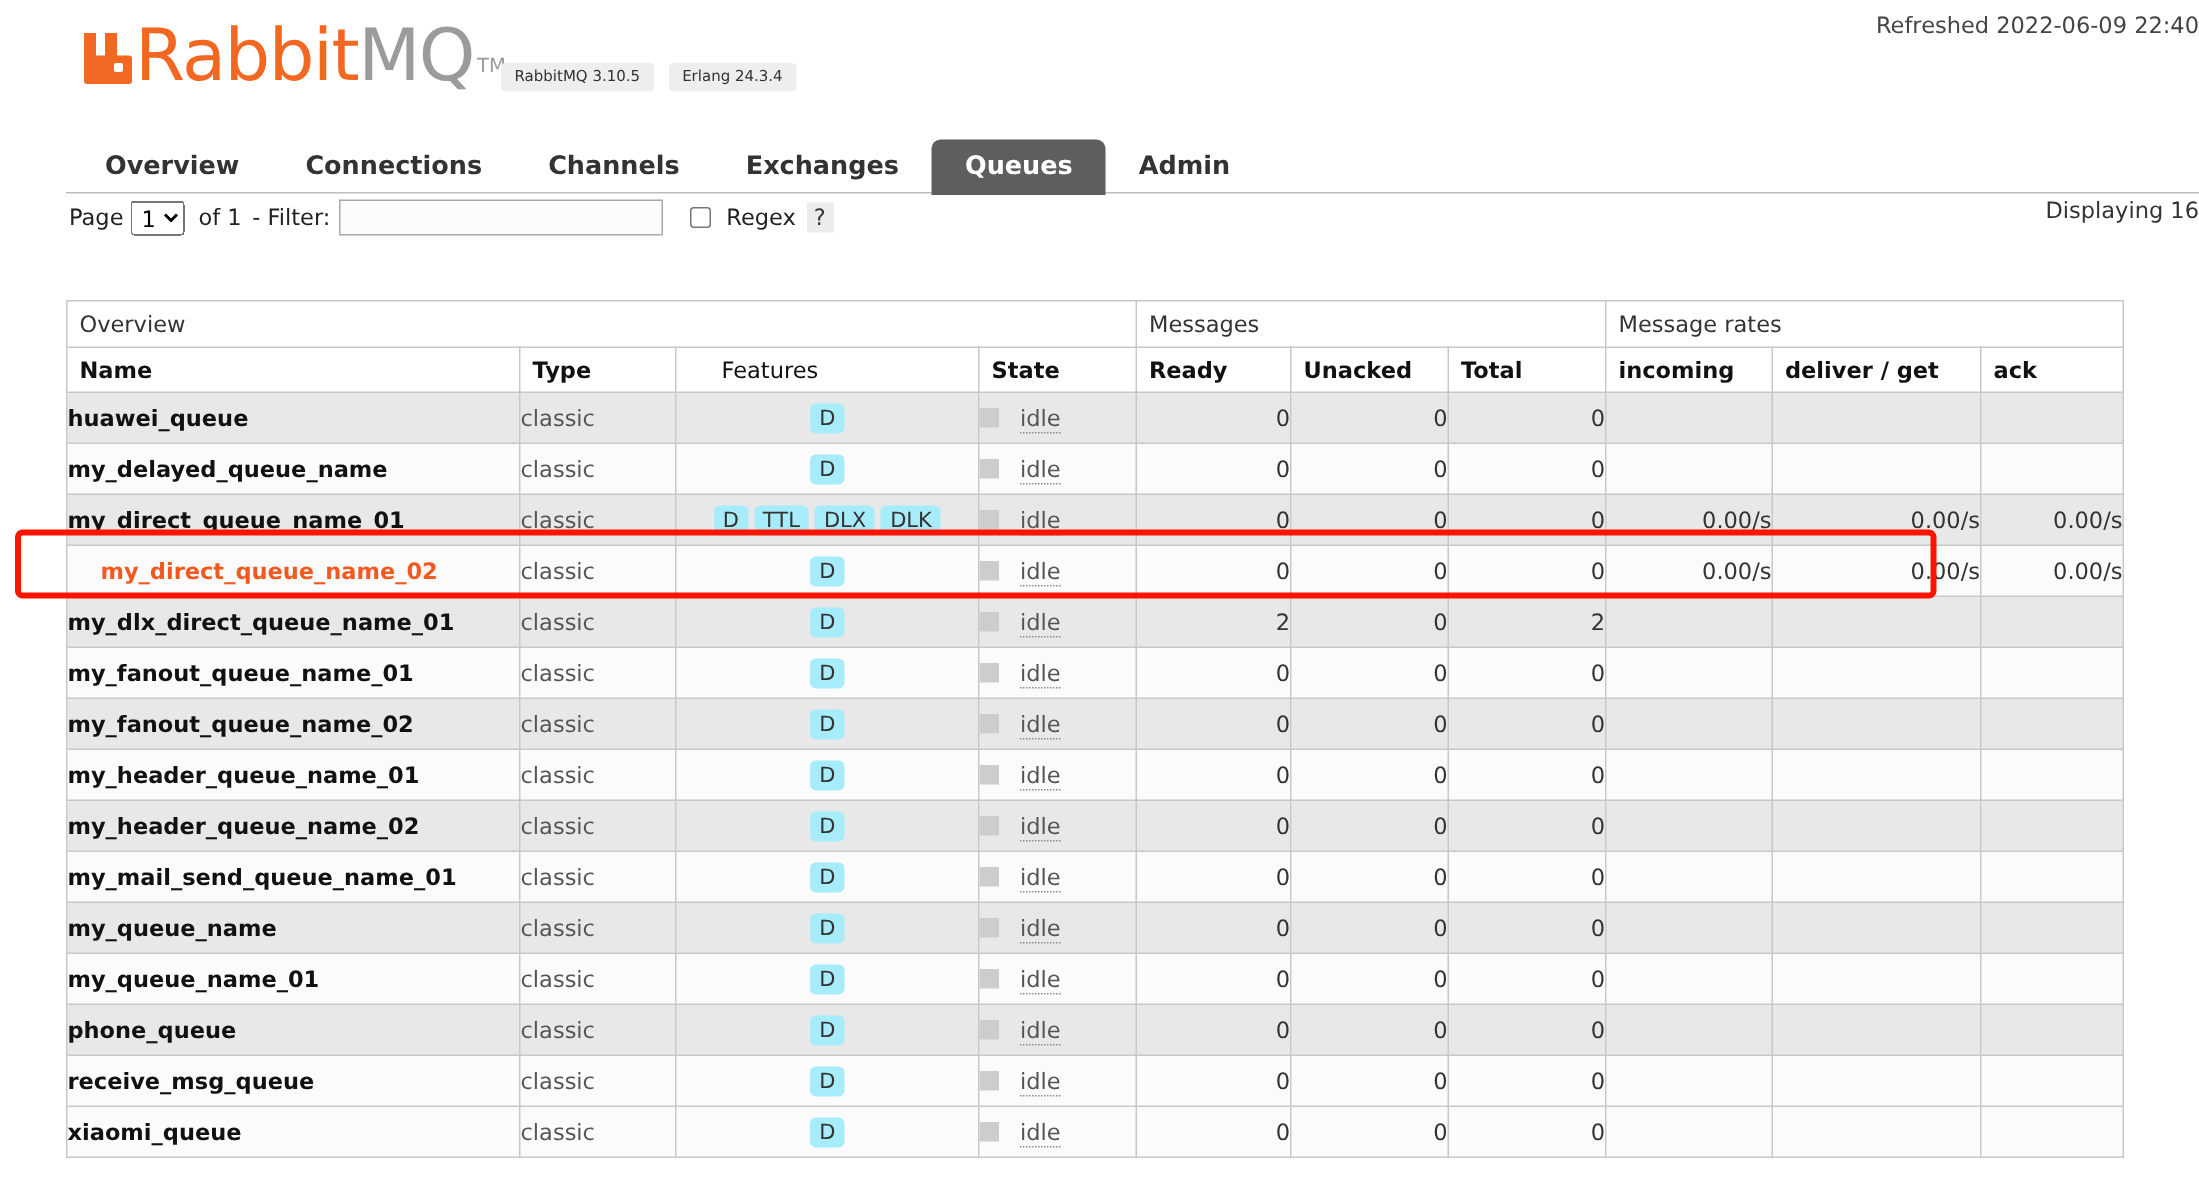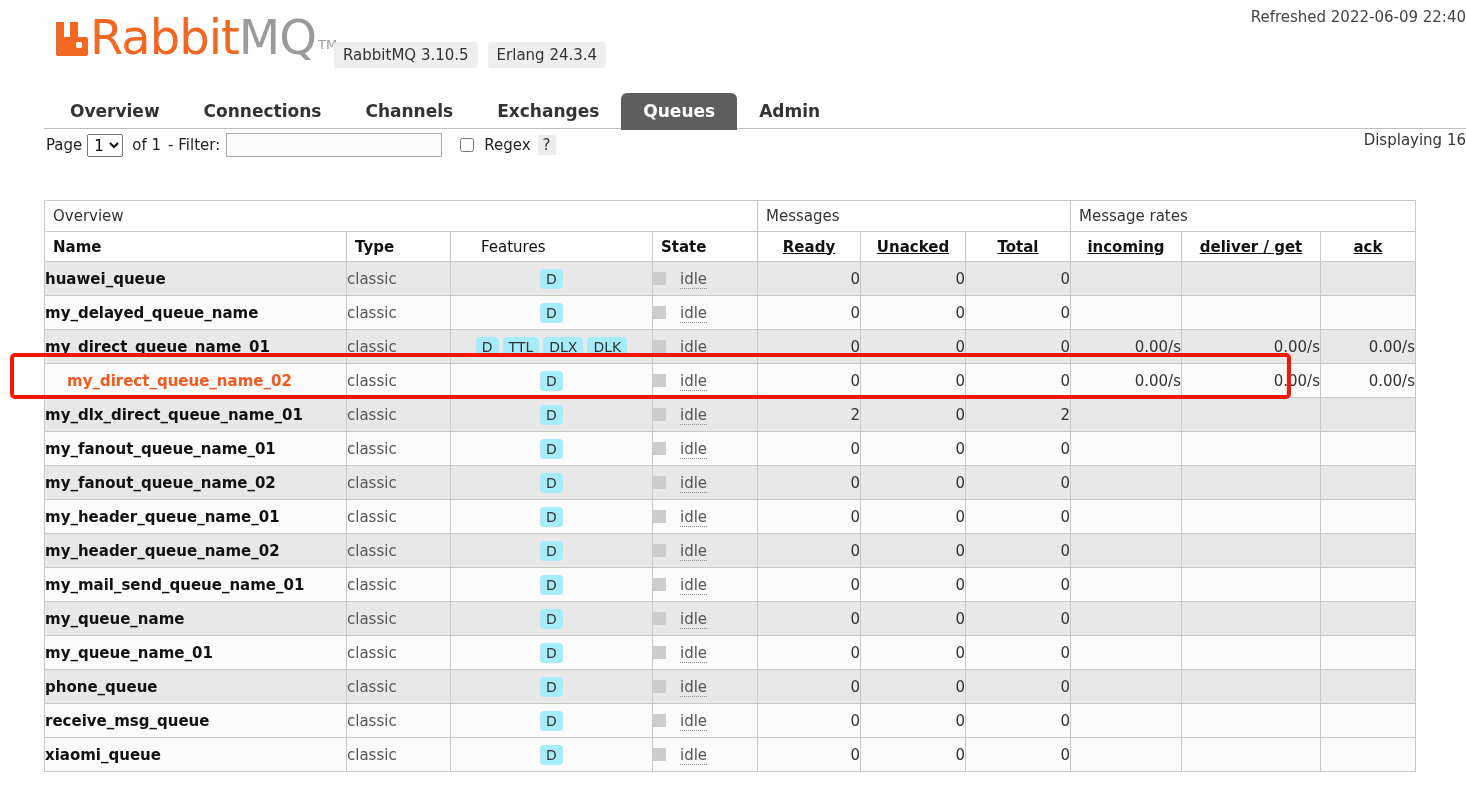--- a/index.html
+++ b/index.html
@@ -50,21 +50,21 @@
   }
   .version-pills {
     position: absolute;
     left: 334px; top: 42px;
     display: flex;
     gap: 10px;
   }
   .pill {
     background: #eeeeee;
     color: #333;
-    font-size: 15px;
+    font-size: 10px;
     padding: 4px 9px;
     border-radius: 3px;
     white-space: nowrap;
   }
 
   
   .nav {
     position: absolute;
     left: 48px; top: 93px;
     display: flex;
@@ -168,21 +168,21 @@
     background: #ffffff;
     text-align: left;
     height: 29px;
     padding: 0 8px;
     font-size: 15px;
     color: #111;
     font-weight: bold;
     white-space: nowrap;
   }
   tr.colrow th.nb { font-weight: normal; padding-left: 30px; }
-  tr.colrow th.num { text-align: center; text-decoration: underline; }
+  tr.colrow th.num { text-align: left; }
 
   tbody tr td { height: 33px; }
   tbody tr.odd td  { background: #e8e8e8; }
   tbody tr.even td { background: #fbfbfb; }
 
   td.c-name {
     font-weight: bold;
     padding: 0 8px;
     color: #111;
     white-space: nowrap;

